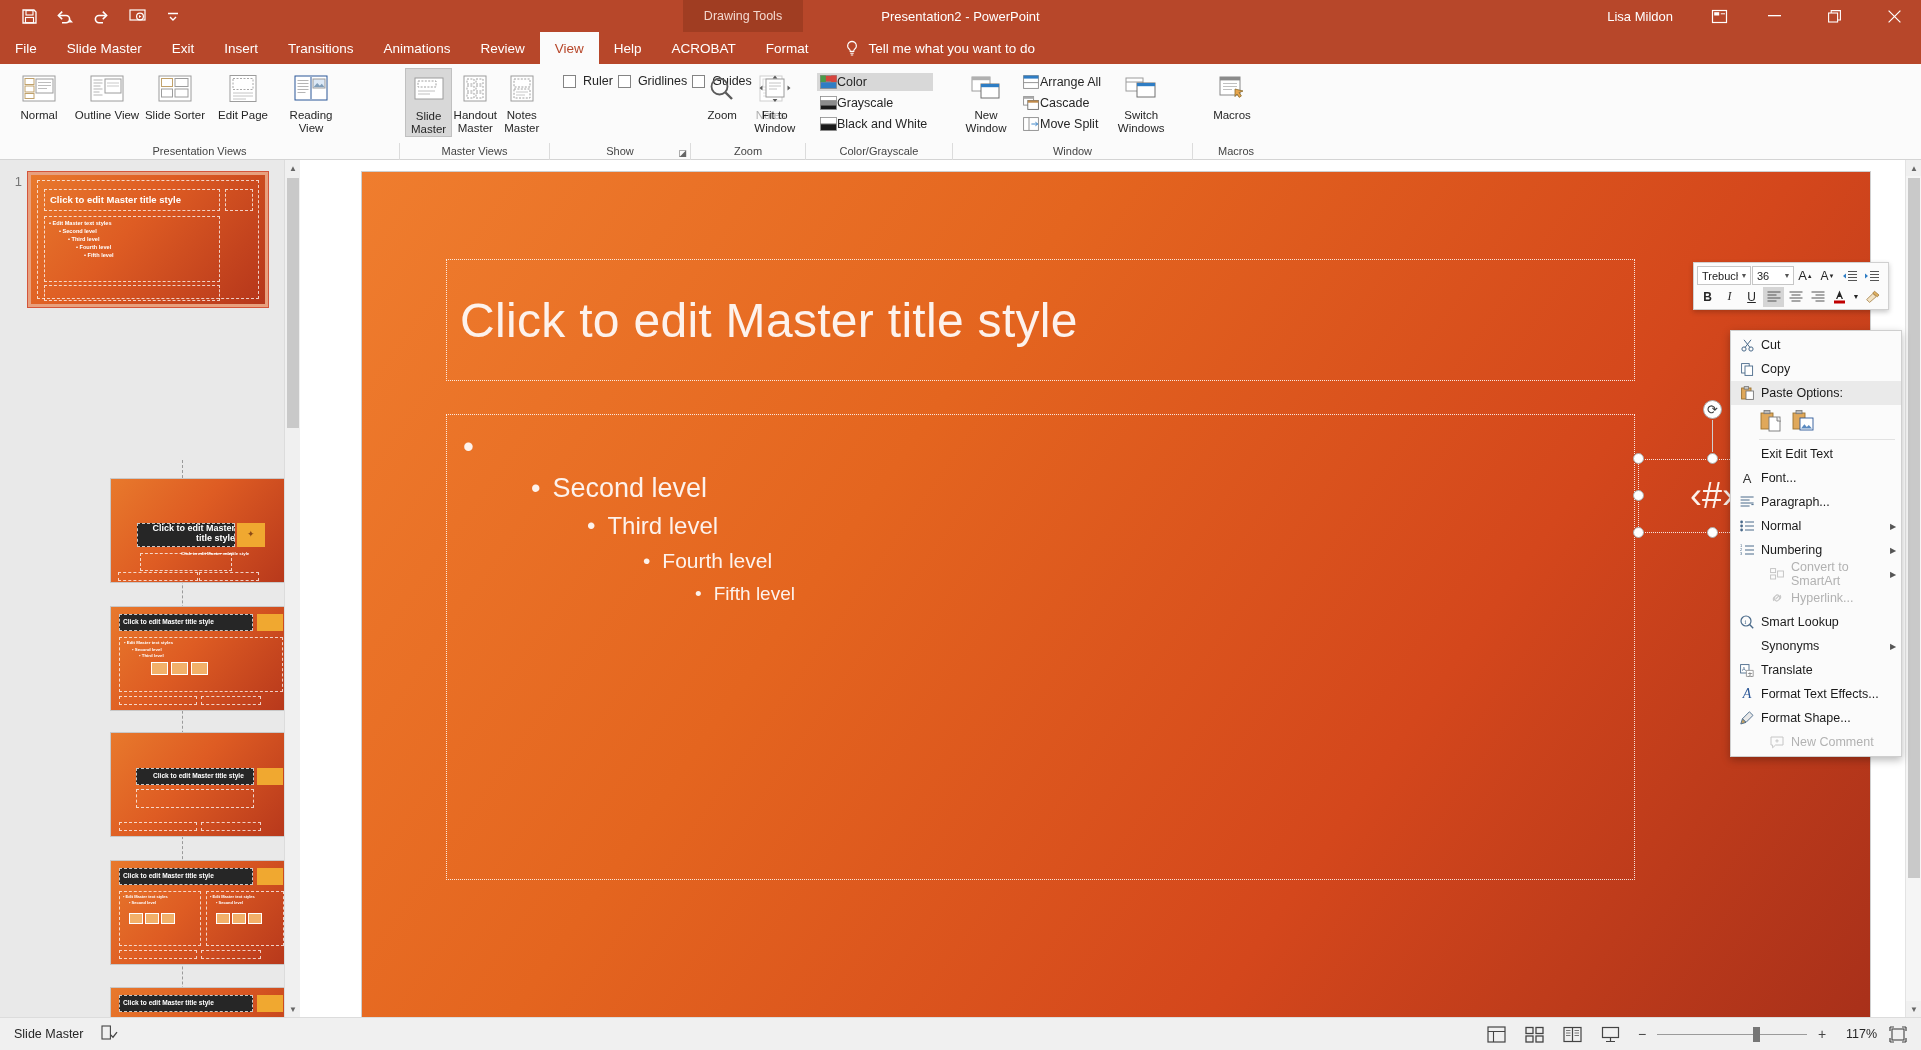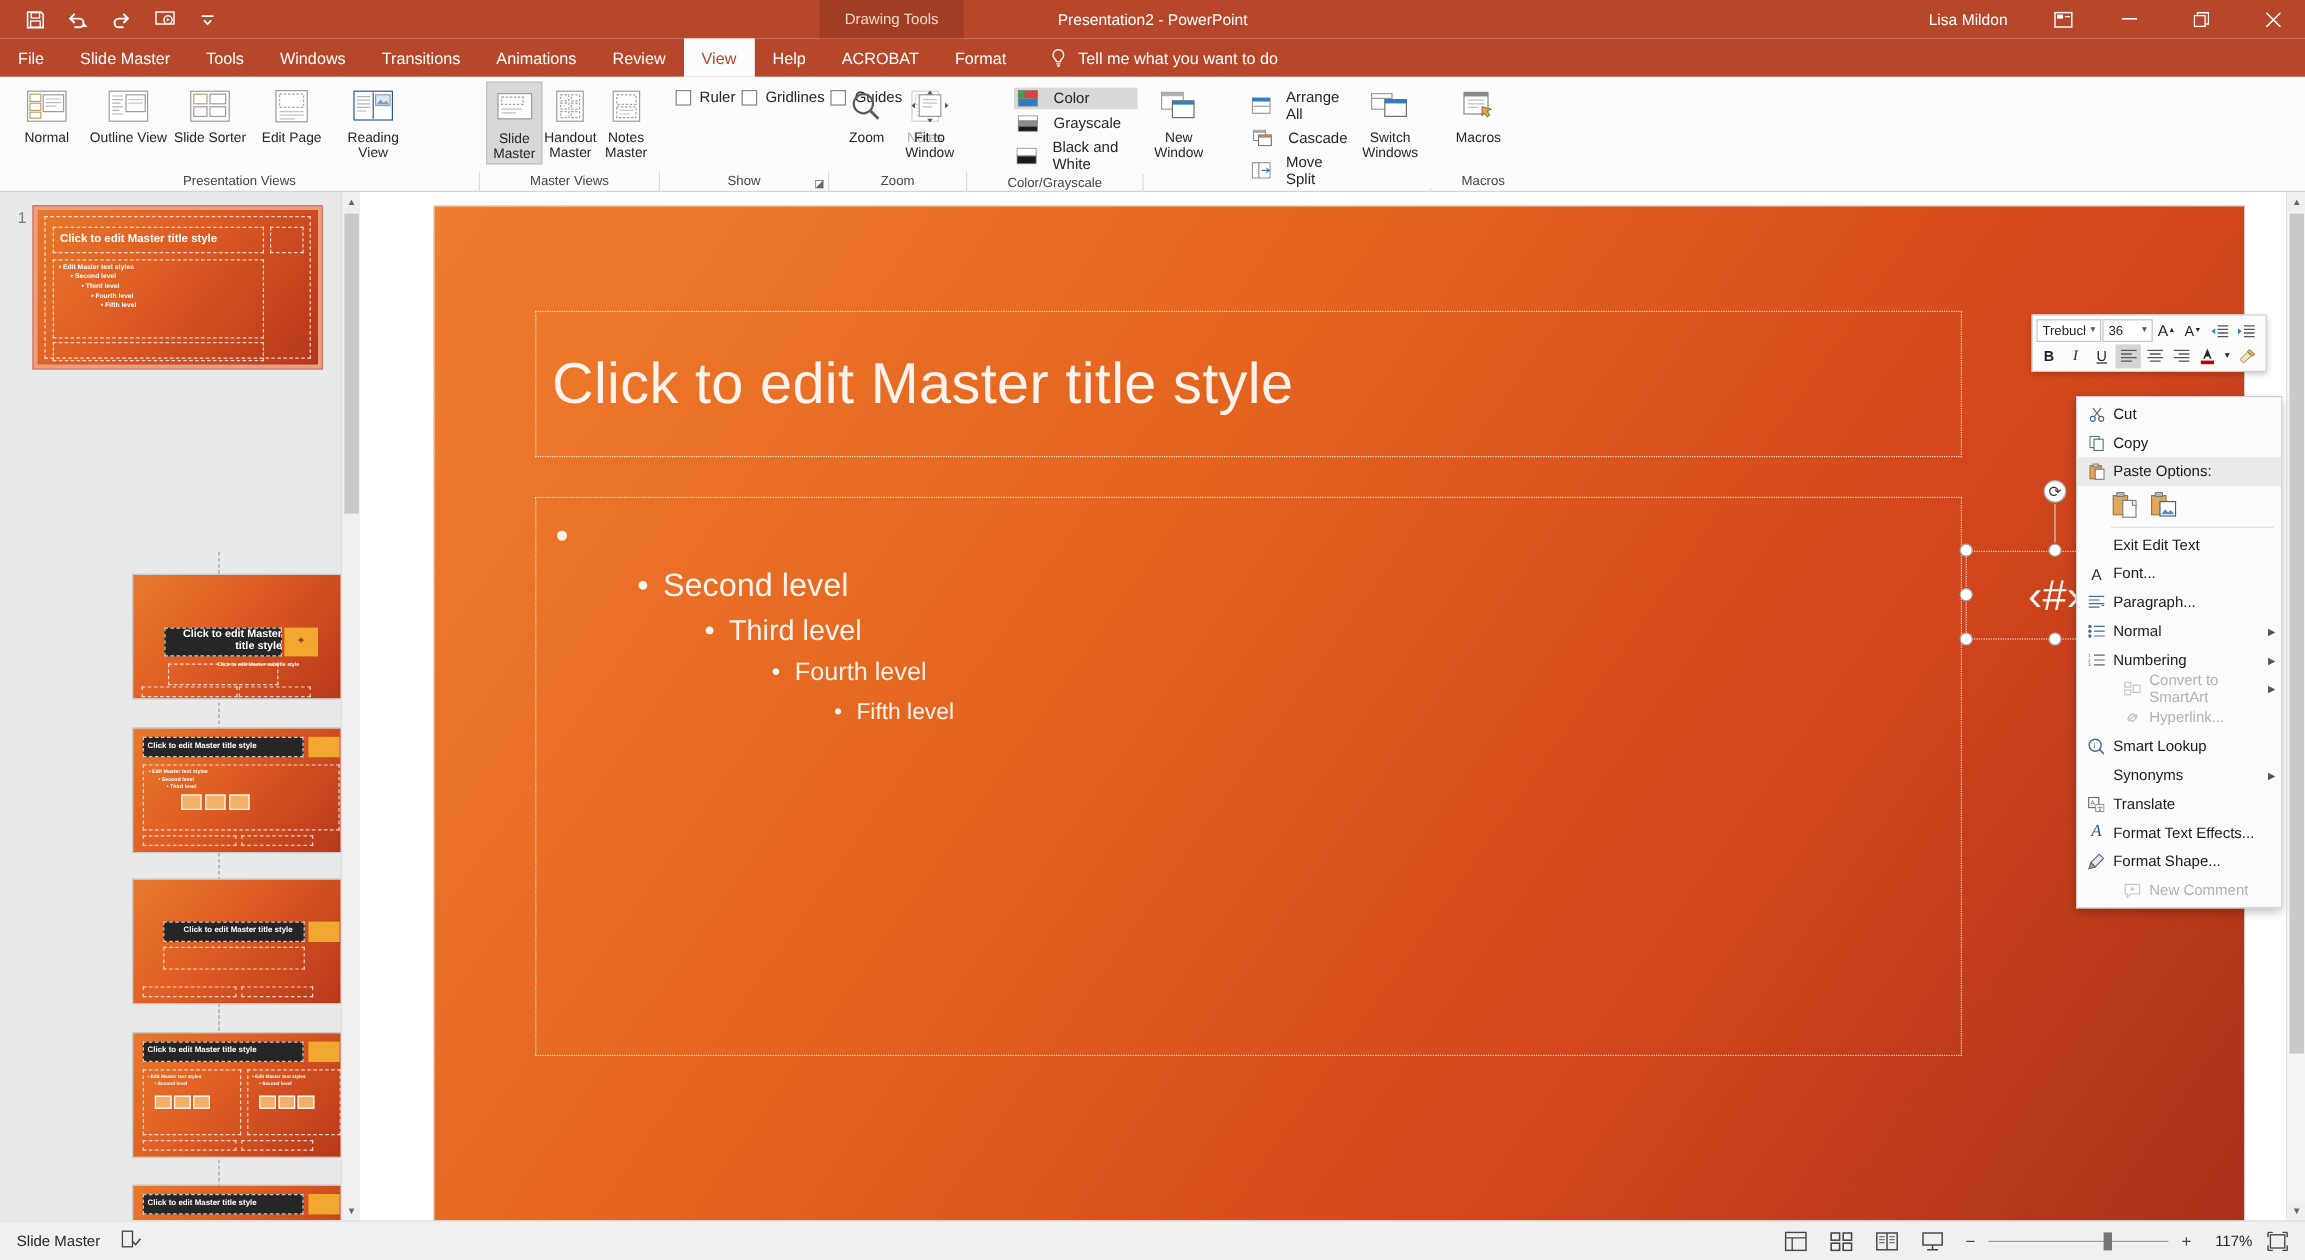--- a/index.html
+++ b/index.html
@@ -91,21 +91,21 @@
   .bigbtn .ico { height: 36px; display: flex; align-items: center; justify-content: center; margin-bottom: 2px; }
   .bigbtn .lbl { display: block; }
   .bigbtn.selected { background: #d8d8d8; border: 1px solid #c0c0c0; }
   .bigbtn.disabled { color: #b0b0b0; }
 
   .checkcol { display: flex; flex-direction: row; padding: 6px 0 0 8px; gap: 5px; }
   .checkitem { display: flex; align-items: center; gap: 7px; font-size: 12.5px; color: #262626; }
   .cbox { width: 13px; height: 13px; border: 1px solid #848484; background: #fff; }
 
   .smallcol { display: flex; flex-direction: column; padding: 5px 0 0 6px; gap: 3px; }
-  .smallitem { display: flex; align-items: center; gap: 13px; font-size: 12.5px; color: #262626; padding: 1px 6px 1px 2px; margin-left: 28px; }
+  .smallitem { display: flex; align-items: center; gap: 0; font-size: 12.5px; color: #262626; padding: 1px 6px 1px 2px; }
   .smallitem.selected { background: #d8d8d8; }
   .smallitem .sico { width: 18px; height: 16px; display:flex; align-items:center; justify-content:center; }
 
   
   .thumbpane {
     position: absolute; left: 0; top: 160px; width: 300px; bottom: 33px;
     background: #e9e9e9; overflow: hidden;
   }
   .thumb-scroll { position: absolute; left: 0; top: 0; right: 16px; bottom: 0; overflow: hidden; }
   .thumbrow { position: absolute; display: flex; align-items: flex-start; }
@@ -297,22 +297,22 @@
       <svg width="13" height="13" viewBox="0 0 13 13">
           <path d="M0.6 0.6 12.4 12.4M12.4 0.6 0.6 12.4" stroke="#fff" stroke-width="1.2"></path>
         </svg>
     </div>
   </div>
 </div>
 
 <div class="tabbar">
   <div class="tab">File</div>
   <div class="tab">Slide Master</div>
-  <div class="tab">Tools</div>
-  <div class="tab">Windows</div>
+  <div class="tab">Exit</div>
+  <div class="tab">Insert</div>
   <div class="tab">Transitions</div>
   <div class="tab">Animations</div>
   <div class="tab">Review</div>
   <div class="tab active">View</div>
   <div class="tab">Help</div>
   <div class="tab">ACROBAT</div>
   <div class="tab contextual">Format</div>
   <div class="tell-me">
     <span class="bulb">
       <svg width="16" height="17" viewBox="0 0 16 17">

